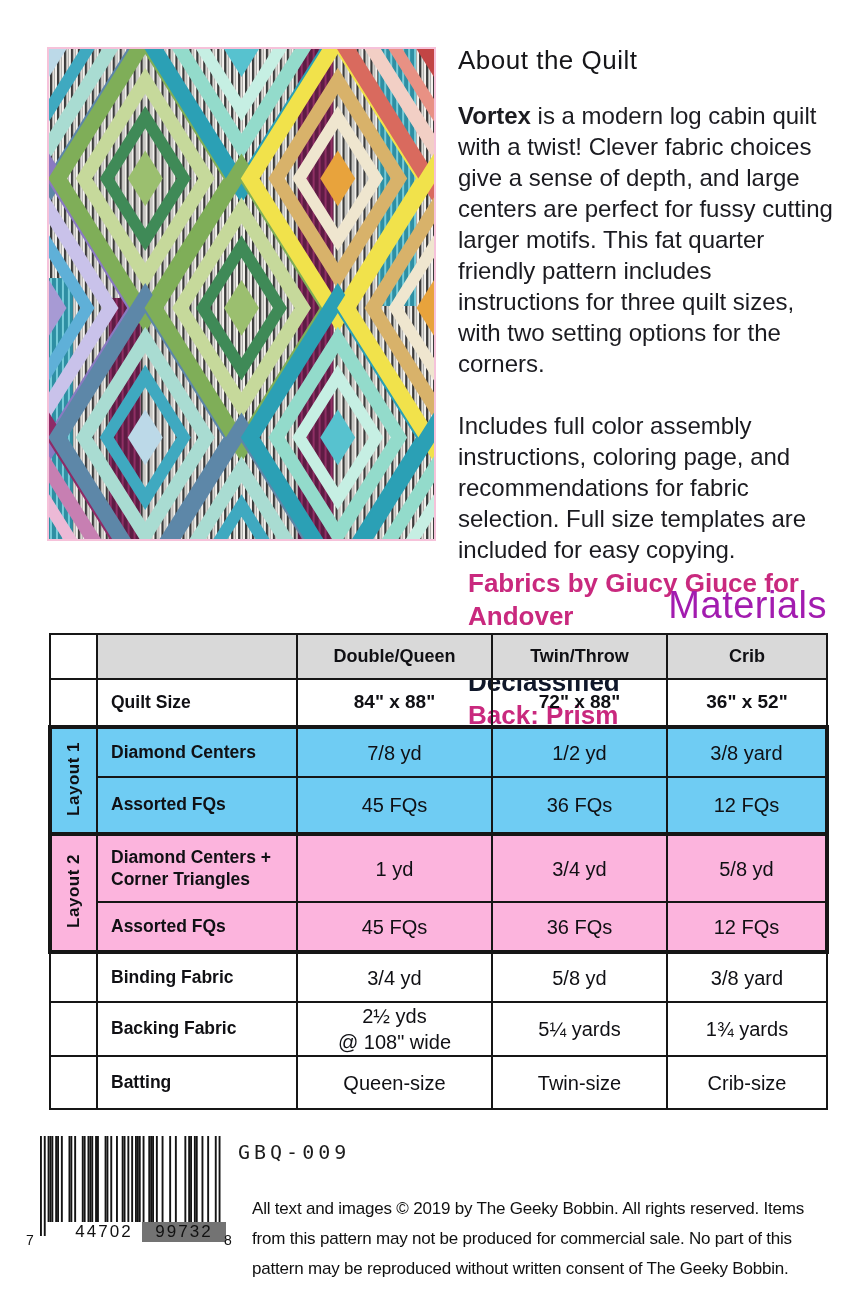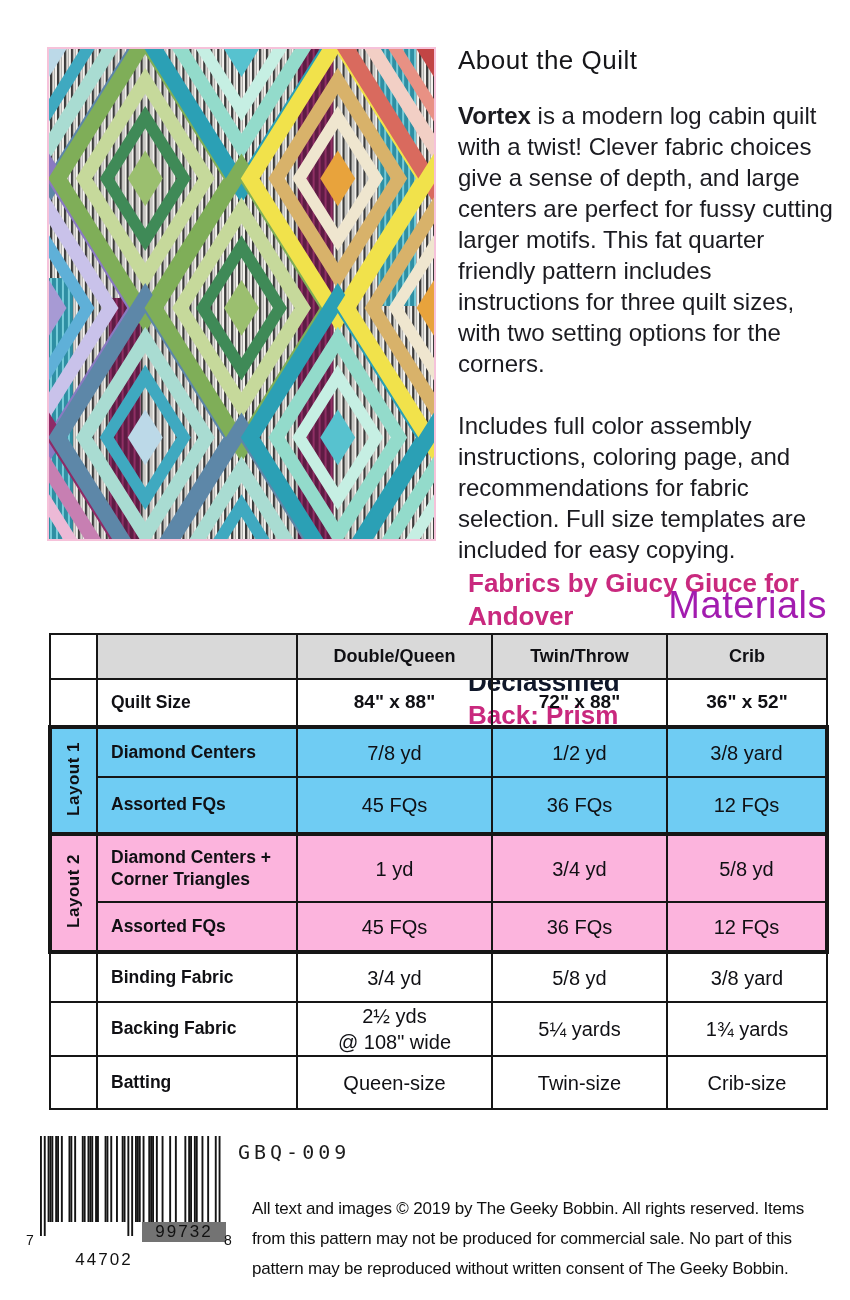--- a/index.html
+++ b/index.html
@@ -52,21 +52,21 @@
   .tk-t { border-top-width:4px !important; }
   .tk-b { border-bottom-width:4px !important; }
   .tk-l { border-left-width:4px !important; }
   .tk-r { border-right-width:4px !important; }
 
   
   .barcode { position:absolute; left:40px; top:1136px; width:181px; height:118px; }
   .bc-digit { position:absolute; font-size:17px; letter-spacing:2px; color:#111; font-weight:400; }
   .bc-lead  { left:-14px; top:96px; font-size:14px; letter-spacing:0; }
   .bc-check { left:184px; top:96px; font-size:14px; letter-spacing:0; }
-  .bc-left  { left:22px;  top:86px; width:84px; text-align:center; background:#fff;margin-top:28px; }
+  .bc-left  { left:22px;  top:86px; width:84px; text-align:center; background:#fff; }
   .bc-right { left:102px; top:86px; width:84px; text-align:center; background:#737373; }
   .sku {
     position:absolute; left:238px; top:1140px; font-family:"DejaVu Sans Mono", monospace;
     font-size:20px; letter-spacing:4px; color:#1c1c1c;
   }
   .copyright {
     position:absolute; left:252px; top:1194px; width:585px;
     font-size:17px; line-height:30px; letter-spacing:-0.2px; color:#101010;
   }
 </style>

